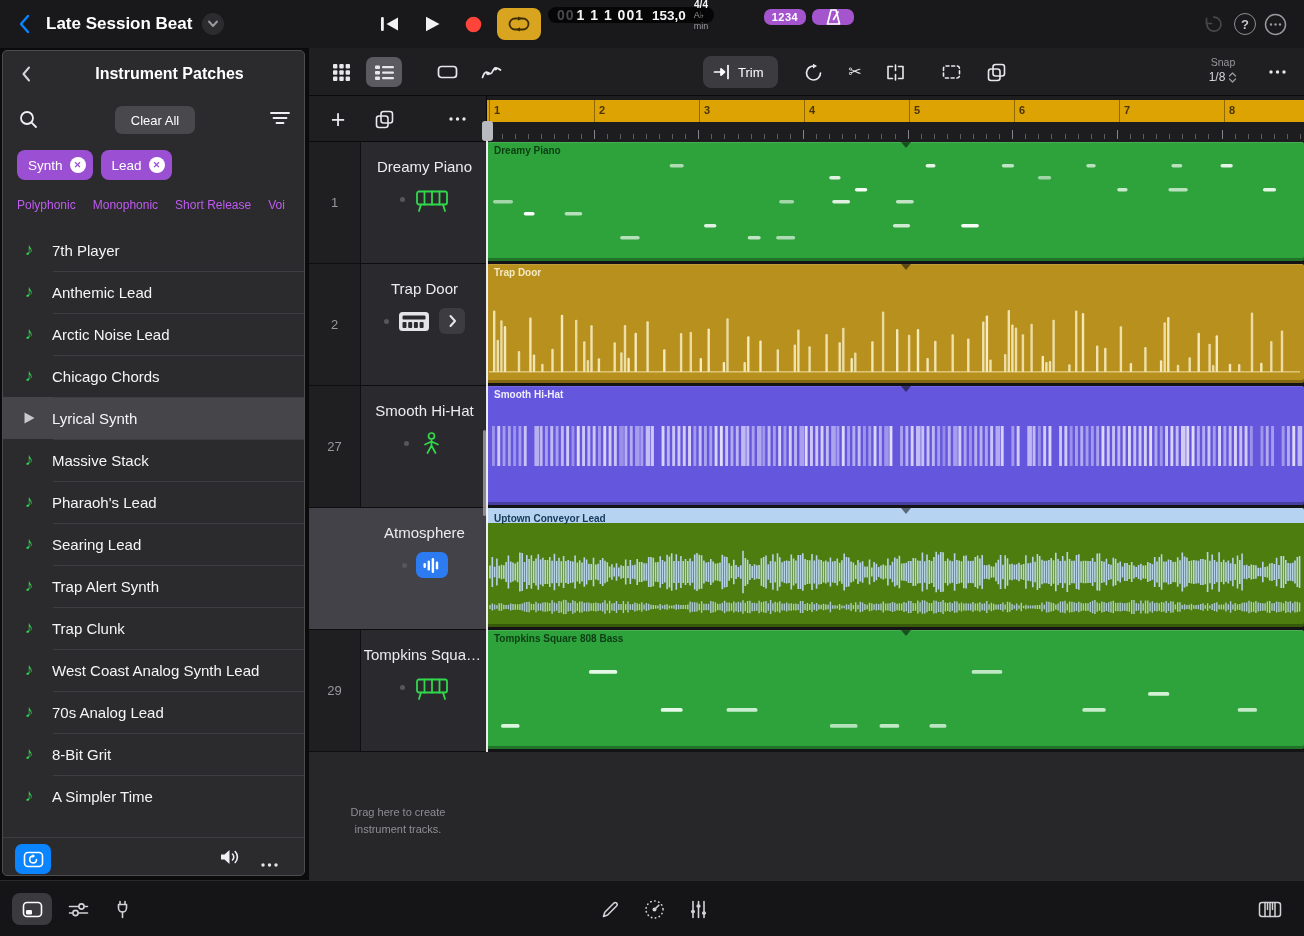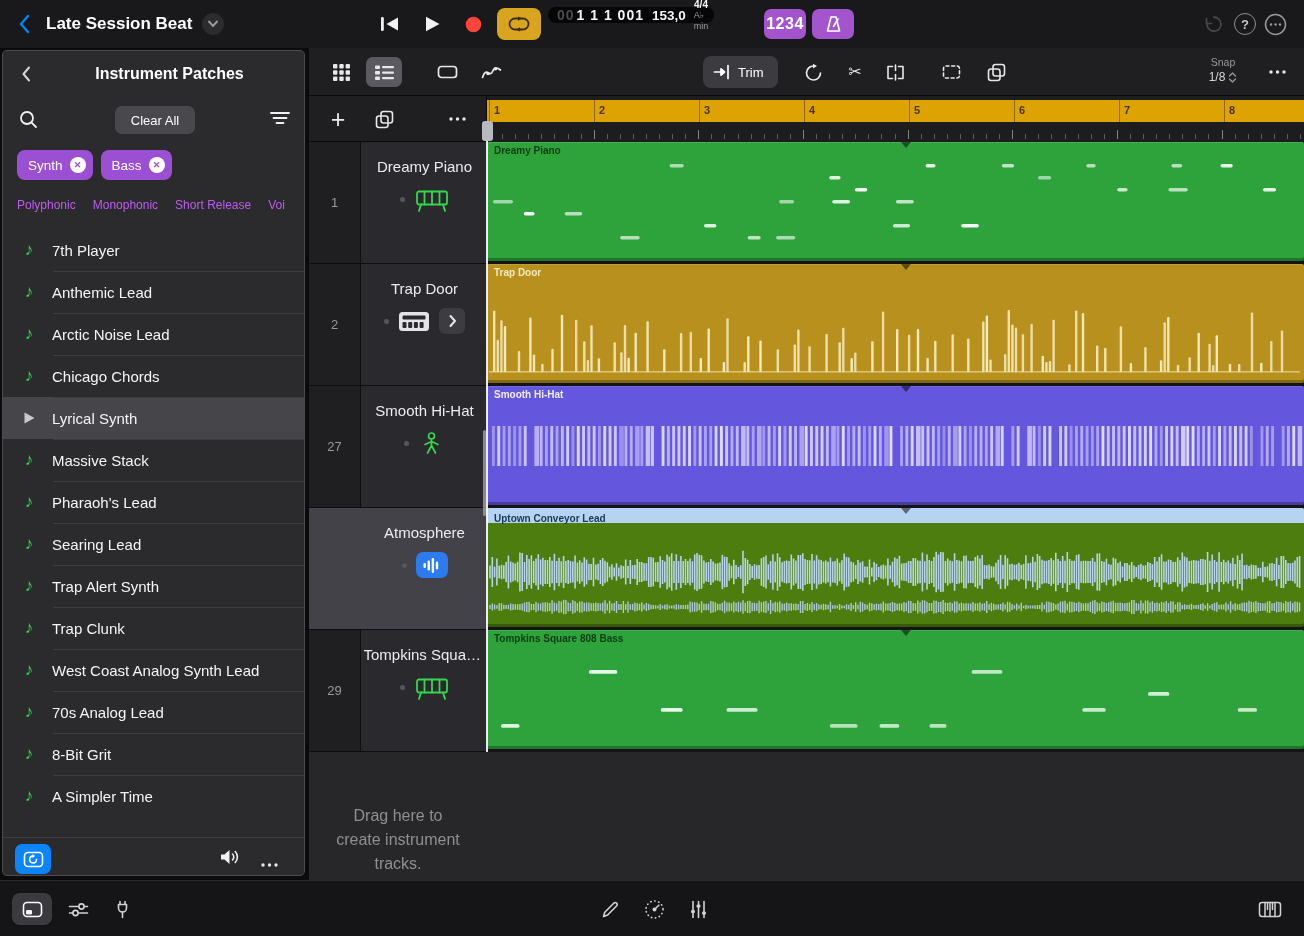--- a/index.html
+++ b/index.html
@@ -15,21 +15,21 @@
 .ttbtn{position:absolute;top:7px;width:34px;height:34px;display:flex;align-items:center;justify-content:center;color:#f2f2f4;}
 .ttbtn.dim{color:#48484c;}
 .cycle-pill{position:absolute;left:497px;top:8px;width:44px;height:32px;border-radius:8px;background:var(--cycle_yellow);color:#3c2e00;display:flex;align-items:center;justify-content:center;}
 .lcd{position:absolute;left:548px;top:7px;width:166px;height:16px;background:#060607;border-radius:8px;display:flex;align-items:center;padding:0 9px;gap:8px;}
 .lcd-dim{color:#4a4a4e;font-weight:700;font-size:14px;letter-spacing:1px;}
 .lcd-pos{color:#f5f5f7;font-weight:700;font-size:14px;letter-spacing:1px;margin-left:-6px;white-space:nowrap;}
 .lcd-tempo{color:#f5f5f7;font-weight:700;font-size:13.5px;}
 .lcd-sig{display:flex;flex-direction:column;align-items:center;line-height:1.15;}
 .lcd-sig .s1{font-size:10px;color:#f5f5f7;font-weight:700;}
 .lcd-sig .s2{font-size:9px;color:#98989d;}
-.pbtn{position:absolute;top:9px;width:42px;height:30px;border-radius:7px;background:var(--accent_purple);color:#fff;font-weight:700;font-size:16px;display:flex;align-items:center;justify-content:center;letter-spacing:.5px;}
+.pbtn{position:absolute;top:9px;width:42px;height:16px;border-radius:7px;background:var(--accent_purple);color:#fff;font-weight:700;font-size:11px;display:flex;align-items:center;justify-content:center;letter-spacing:.5px;}
 .help-btn{position:absolute;left:1234px;top:13px;width:22px;height:22px;border:1.5px solid #8e8e93;border-radius:50%;color:#c6c6cb;font-size:13px;font-weight:700;display:flex;align-items:center;justify-content:center;}
 
 
 .panel{position:absolute;left:2px;top:50px;width:303px;height:826px;background:#2b2b2e;border:1px solid #4c4c50;border-radius:5px;overflow:hidden;z-index:5;}
 .p-header{position:relative;height:46px;padding-left:32px;}
 .p-back{position:absolute;left:12px;top:12px;width:22px;height:22px;color:#d6d6da;display:flex;align-items:center;justify-content:center;}
 .p-title{text-align:center;line-height:46px;font-size:16px;font-weight:700;color:#fff;}
 .p-searchrow{position:relative;height:46px;}
 .p-search{position:absolute;left:16px;top:13px;color:#f0f0f4;}
 .p-clear{position:absolute;left:112px;top:9px;width:80px;height:28px;border-radius:7px;background:#48484d;color:#fff;font-size:13px;display:flex;align-items:center;justify-content:center;}
@@ -85,21 +85,21 @@
 .tick.tall{height:9px;background:#84848c;}
 .lanes{position:absolute;left:487px;top:142px;width:817px;height:610px;background:#141416;overflow:hidden;}
 .lane{position:absolute;left:0;width:817px;height:122px;}
 .region{position:absolute;left:0;top:0;width:817px;height:119px;border-radius:2px;box-shadow:inset 0 -3px 0 rgba(0,0,0,.28),inset 0 1px 0 rgba(255,255,255,.12);overflow:hidden;}
 .rlabel{position:absolute;left:7px;top:3px;font-size:10px;font-weight:600;z-index:2;white-space:nowrap;}
 .rlabel.instrip{position:static;display:inline-block;padding:1px 0 0 7px;}
 .rstrip{position:absolute;left:0;top:0;right:0;height:15px;z-index:1;}
 .rsvg{position:absolute;left:0;top:0;z-index:0;pointer-events:none;}
 .rmark{position:absolute;left:414px;top:0;width:0;height:0;border-left:5px solid transparent;border-right:5px solid transparent;border-top:6px solid rgba(0,0,0,.5);z-index:2;}
 .empty-area{position:absolute;left:309px;top:752px;width:995px;height:128px;background:#27272a;}
-.drop-hint{position:absolute;left:0;top:52px;width:178px;padding:0 22px;font-size:16px;line-height:1.5;color:#8e8e93;text-align:center;}
+.drop-hint{position:absolute;left:0;top:52px;width:178px;padding:0 22px;font-size:11px;line-height:1.5;color:#8e8e93;text-align:center;}
 .ph-handle{position:absolute;left:482px;top:121px;width:11px;height:20px;background:#b9b9c0;border-radius:3px;z-index:6;}
 .playhead{position:absolute;left:486px;top:141px;width:2px;height:611px;background:#fafafc;opacity:.92;z-index:6;}
 .vscroll{position:absolute;left:483px;top:430px;width:3px;height:86px;border-radius:2px;background:#9a9aa0;opacity:.85;z-index:7;}
 
 
 .bottombar{position:absolute;left:0;top:880px;width:1304px;height:56px;background:#151517;border-top:1px solid #29292c;z-index:10;}
 .bbtn{position:absolute;top:12px;width:40px;height:32px;border-radius:8px;display:flex;align-items:center;justify-content:center;color:#d2d2d6;}
 .bbtn.sel{background:#3a3a3f;color:#fff;}
 </style>
 </head>
@@ -195,21 +195,21 @@
       <button class="p-filter"><svg width="20" height="14" viewBox="0 0 20 14" fill="none" stroke="currentColor" stroke-width="1.8" stroke-linecap="round" stroke-linejoin="round">
             <path d="M1 2 H19 M3.5 7 H16.5 M6.5 12 H13.5"></path>
           </svg></button>
     </div>
     <div class="p-tags">
         <span class="tag">
           <span>Synth</span>
           <span class="tag-x">✕</span>
         </span>
         <span class="tag">
-          <span>Bass</span>
+          <span>Lead</span>
           <span class="tag-x">✕</span>
         </span>
       </div>
     <div class="p-cats">
         <span class="cat">Polyphonic</span>
         <span class="cat">Monophonic</span>
         <span class="cat">Short Release</span>
         <span class="cat">Voi</span>
       </div>
     <div class="p-list">

